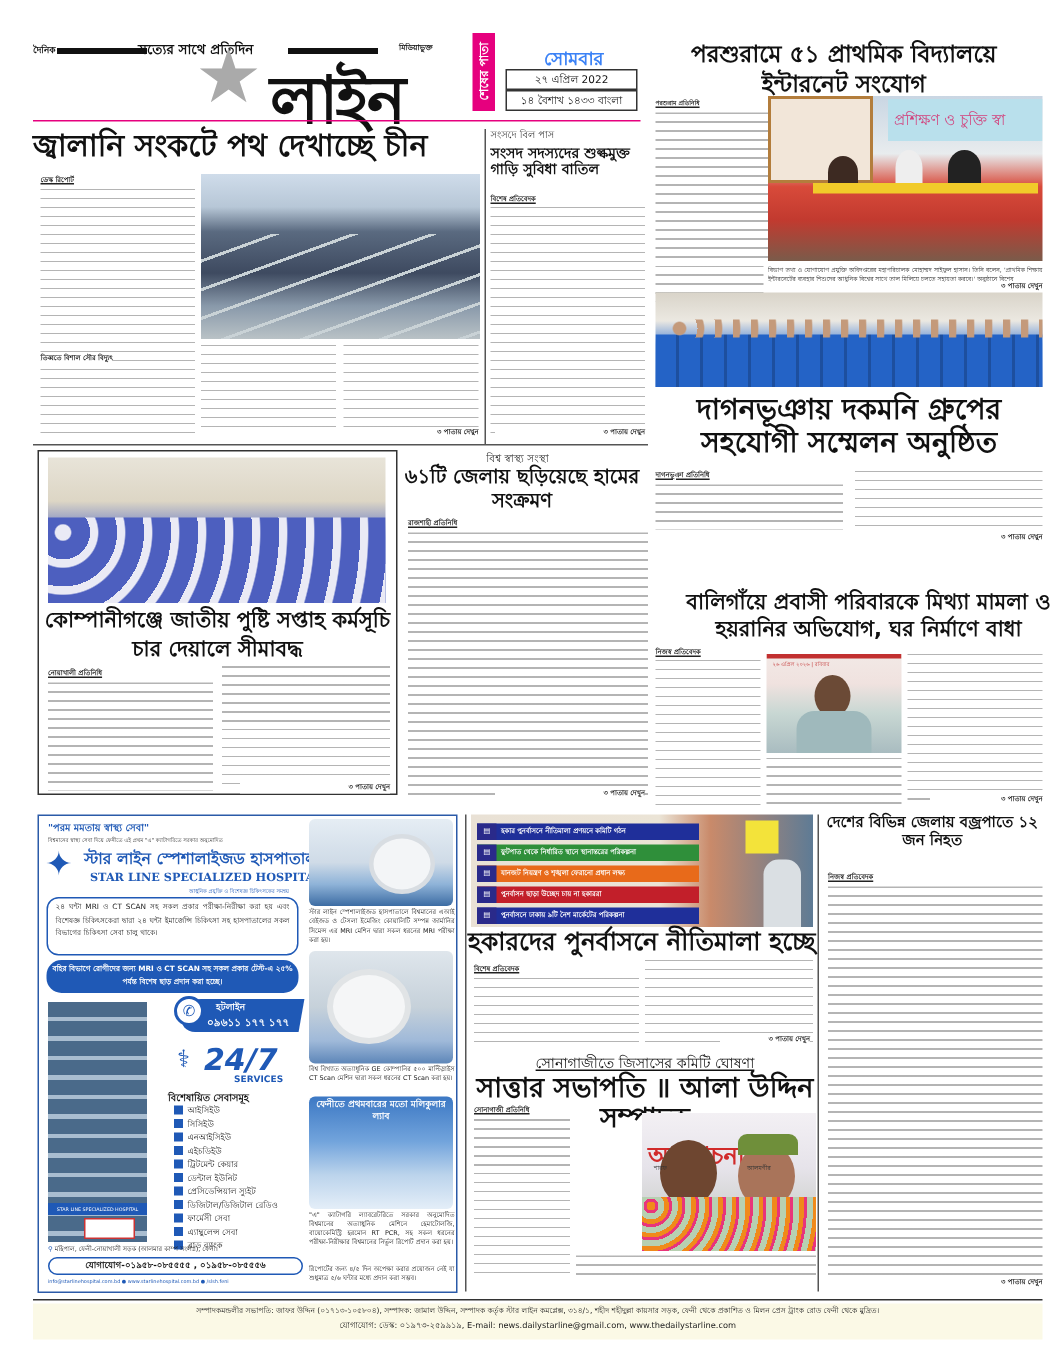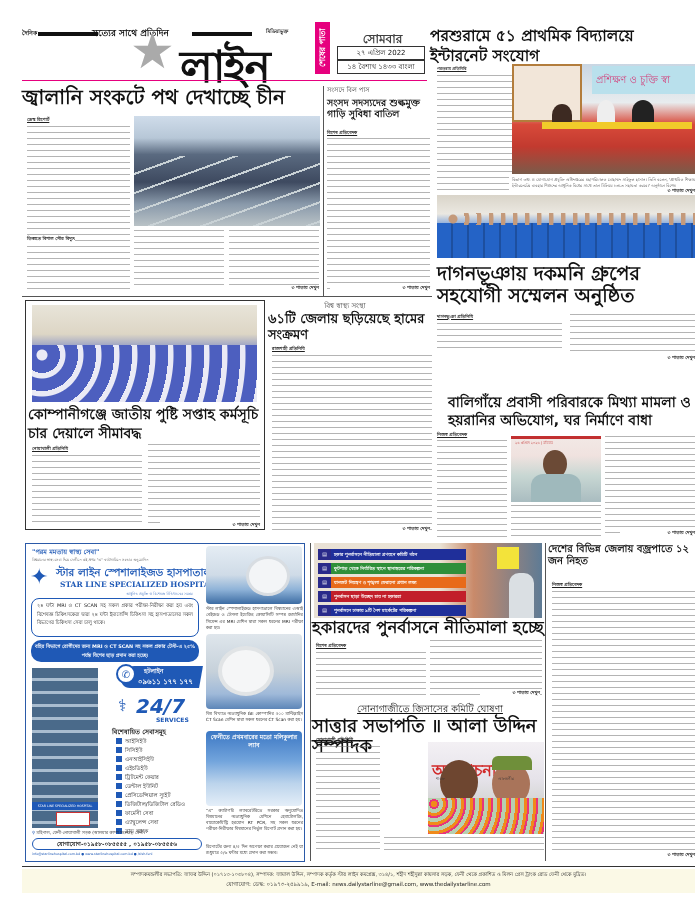--- a/index.html
+++ b/index.html
@@ -1,29 +1,29 @@
 <!DOCTYPE html>
 <html><head>
 <meta charset="utf-8">
 <style>
 *{box-sizing:border-box;margin:0;padding:0}
 body{width:700px;height:910px;background:#fff;font-family:"DejaVu Sans",sans-serif;color:#111;position:relative;overflow:hidden}
 .abs{position:absolute}
-.hd{font-family:"DejaVu Sans",sans-serif;font-weight:bold;color:#111;line-height:1.1}
+.hd{font-family:"DejaVu Sans",sans-serif;font-weight:bold;color:#111;text-align:center;line-height:1.1}
 .body-text{font-size:4.2px;line-height:6px;color:#333;text-align:justify;overflow:hidden}
 .byline{font-size:4.5px;font-weight:bold;text-decoration:underline;color:#222;margin-bottom:3px}
 .cont{font-size:4.5px;font-weight:bold;text-align:right;color:#222}
 .lines{background:repeating-linear-gradient(180deg,#777 0,#777 1px,transparent 1px,transparent 6px);opacity:.55}
 .photo{overflow:hidden}
 
 .mast-top{font-size:8px;color:#111;font-weight:bold}
 .logo{font-size:44px;font-weight:900;letter-spacing:-2px;color:#111;font-family:"DejaVu Sans",sans-serif}
 .star{color:#aaa}
 .pink-tag{background:#e6007e;color:#fff;writing-mode:vertical-rl;transform:rotate(180deg);font-size:8px;text-align:center;font-weight:bold}
-.day{color:#404040;font-weight:bold;font-size:12px;text-align:center}
+.day{color:#3b82f6;font-weight:bold;font-size:12px;text-align:center}
 .datebox{border:1px solid #333;font-size:7px;text-align:center;line-height:13px}
 .pinkline{background:#e6007e;height:1px}
 .vline{background:#555;width:1px}
 .hline{background:#555;height:1px}
 .ad{background:#fff;border:1px solid #2b5aa8}
 .ad-blue{background:#1f59b6;color:#fff;border-radius:10px;font-size:6.5px;text-align:center;font-weight:bold;line-height:9px;padding:2px}
 .ad-box{border:1px solid #1f59b6;border-radius:8px;font-size:6.3px;line-height:9px;padding:2px 5px;color:#222;text-align:justify}
 .svc{font-size:5.5px;line-height:9px;color:#222}
 .svc span.b{display:inline-block;width:6px;height:6px;background:#1f59b6;margin-right:3px;vertical-align:middle}
 .footer{background:#fbf9e6;font-size:6px;text-align:center;line-height:10px;color:#222}

